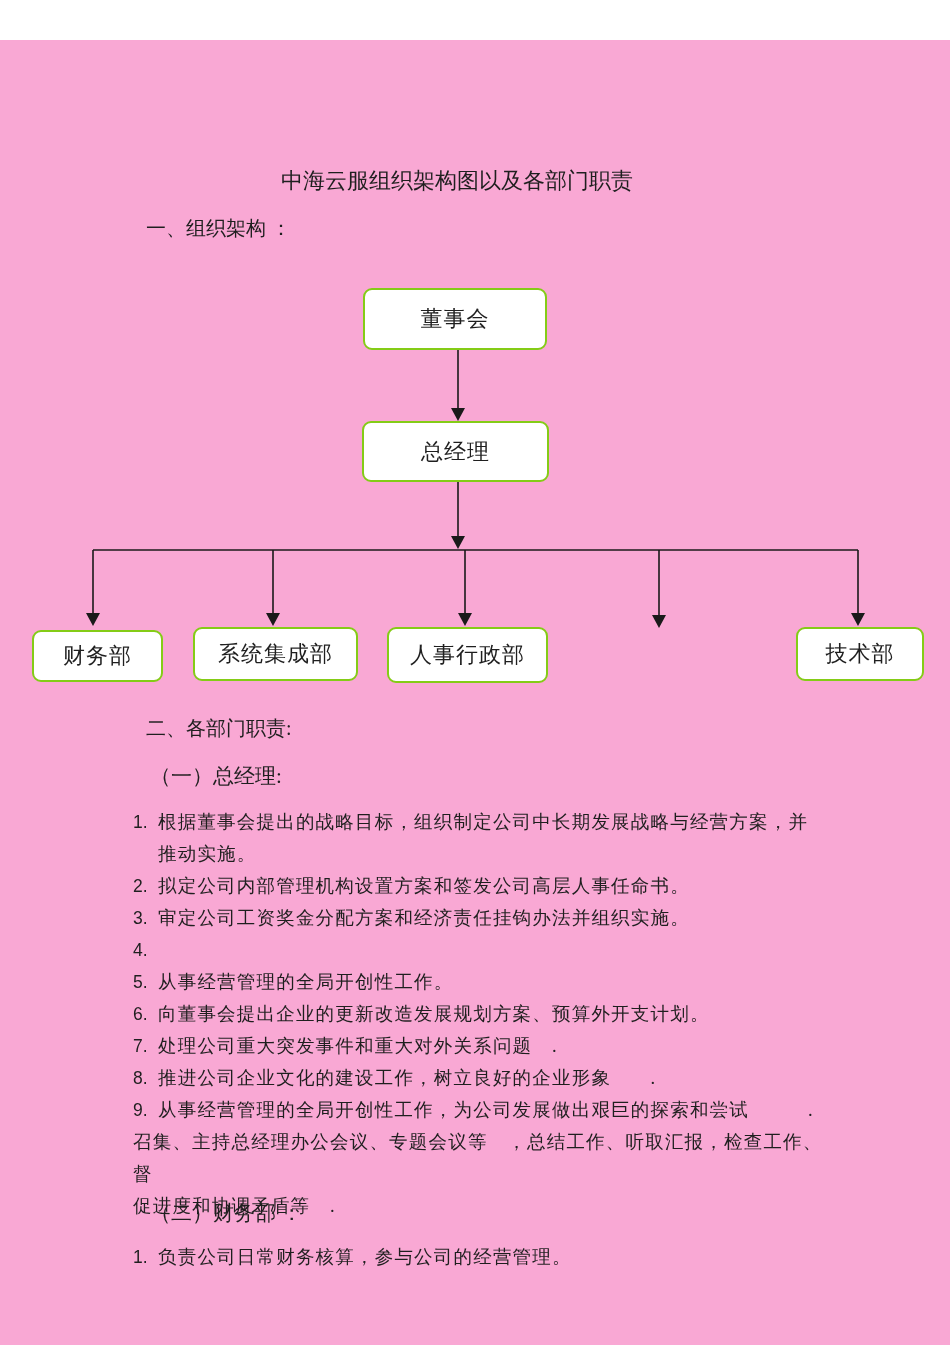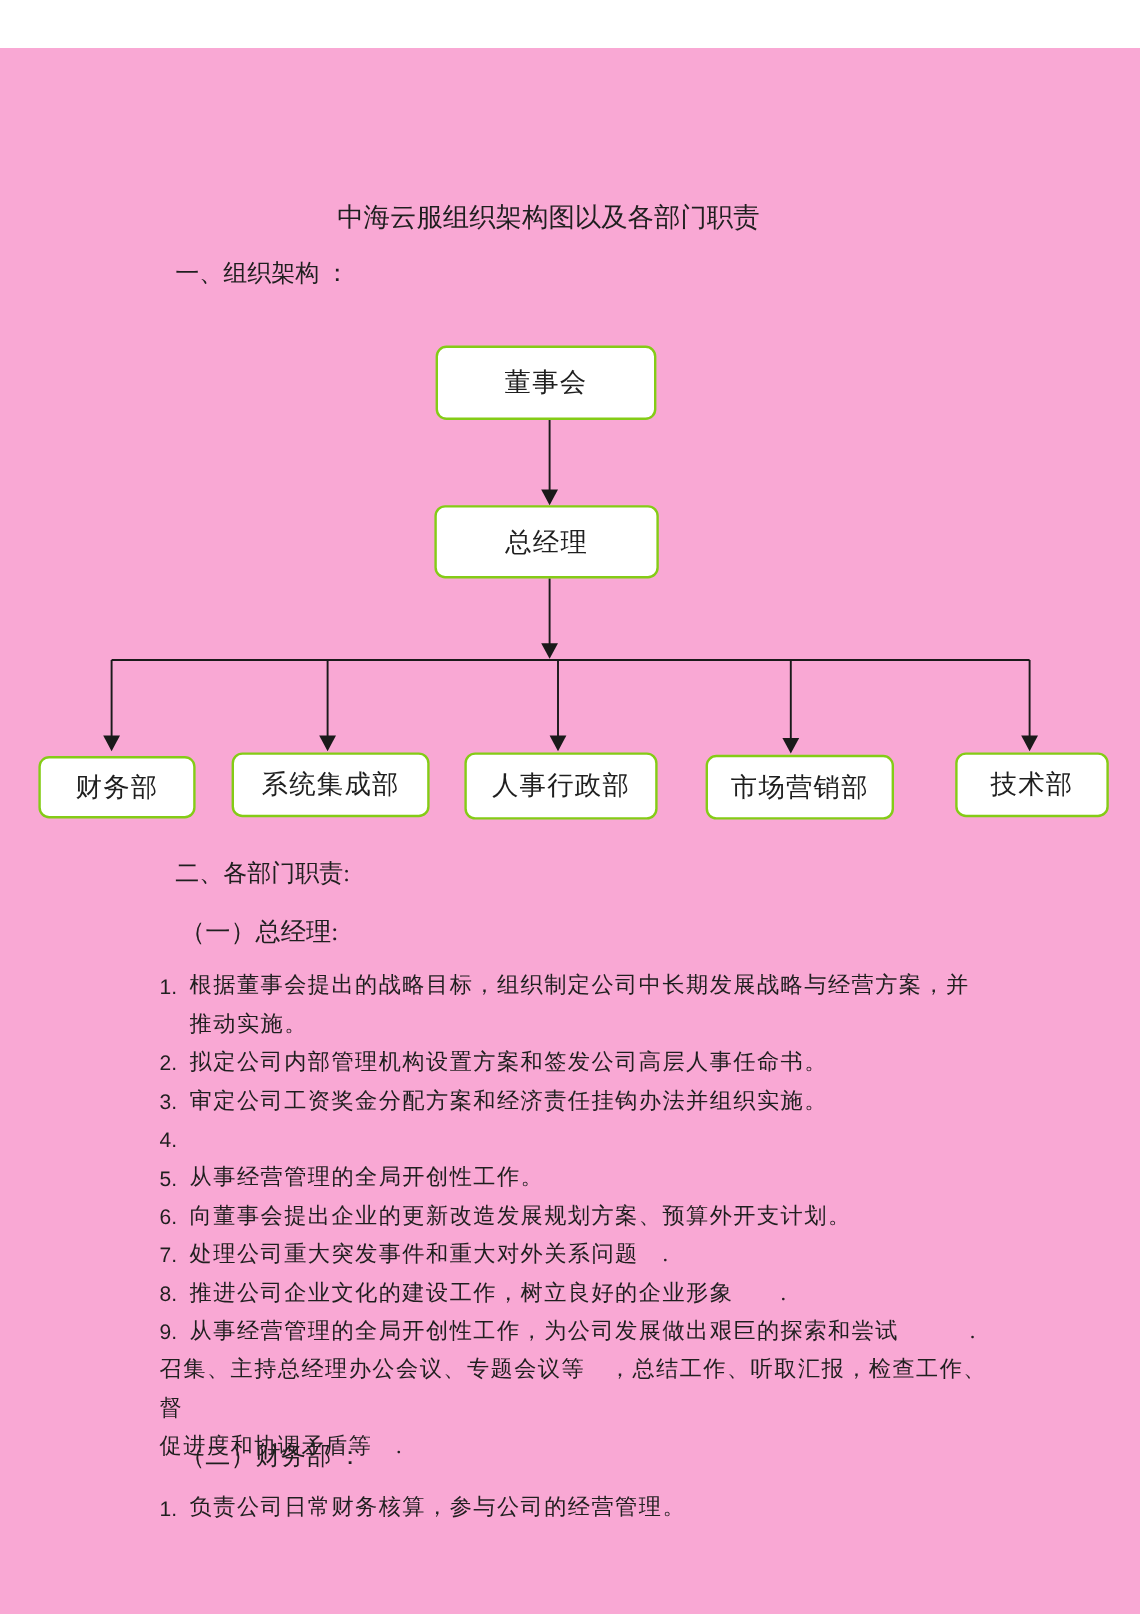--- a/index.html
+++ b/index.html
@@ -81,21 +81,20 @@
         <polygon points="458,333 472,333 465,346"></polygon>
         <polygon points="652,335 666,335 659,348"></polygon>
         <polygon points="851,333 865,333 858,346"></polygon>
       </g>
     </svg>
     <div class="node node-board">董事会</div>
     <div class="node node-gm">总经理</div>
     <div class="node node-fin">财务部</div>
     <div class="node node-hr">人事行政部</div>
     <div class="node node-si">系统集成部</div>
-    <div class="node node-mkt">市场营销部</div>
     <div class="node node-tech">技术部</div>
   </div>
 
   <div class="h1 h1b">二、各部门职责:</div>
 
   <div class="h2 h2a">（一）总经理:</div>
 
   <div class="list list-gm">
     <div class="item">
       <span class="num">1.</span>

